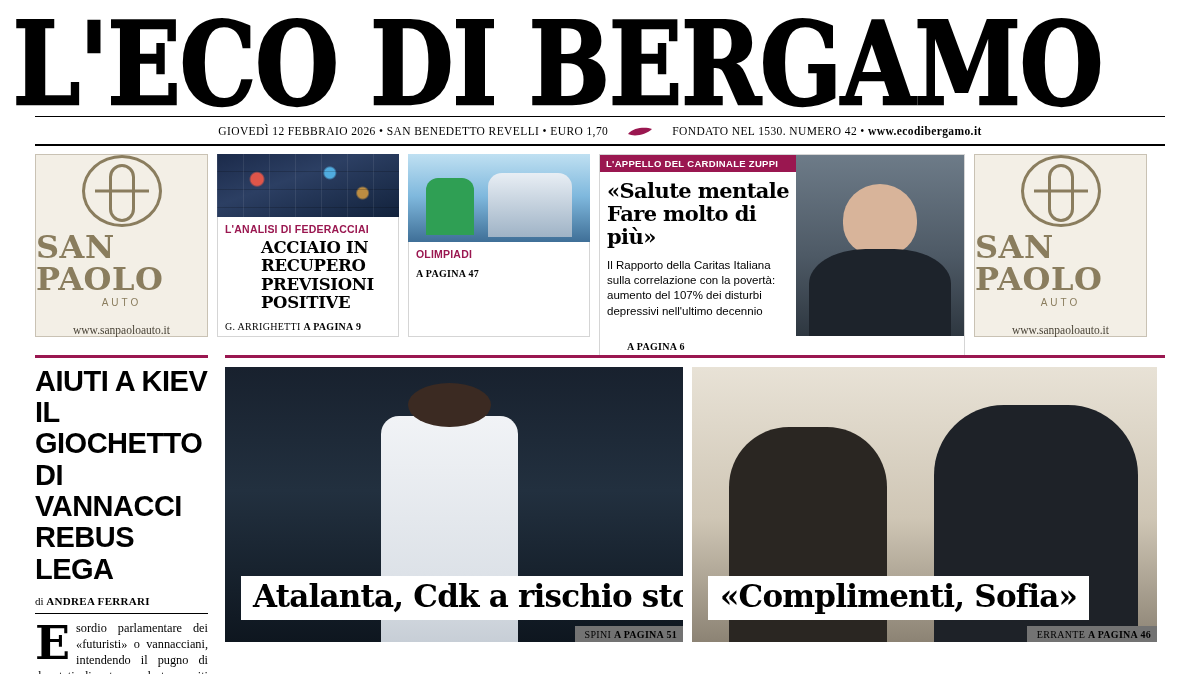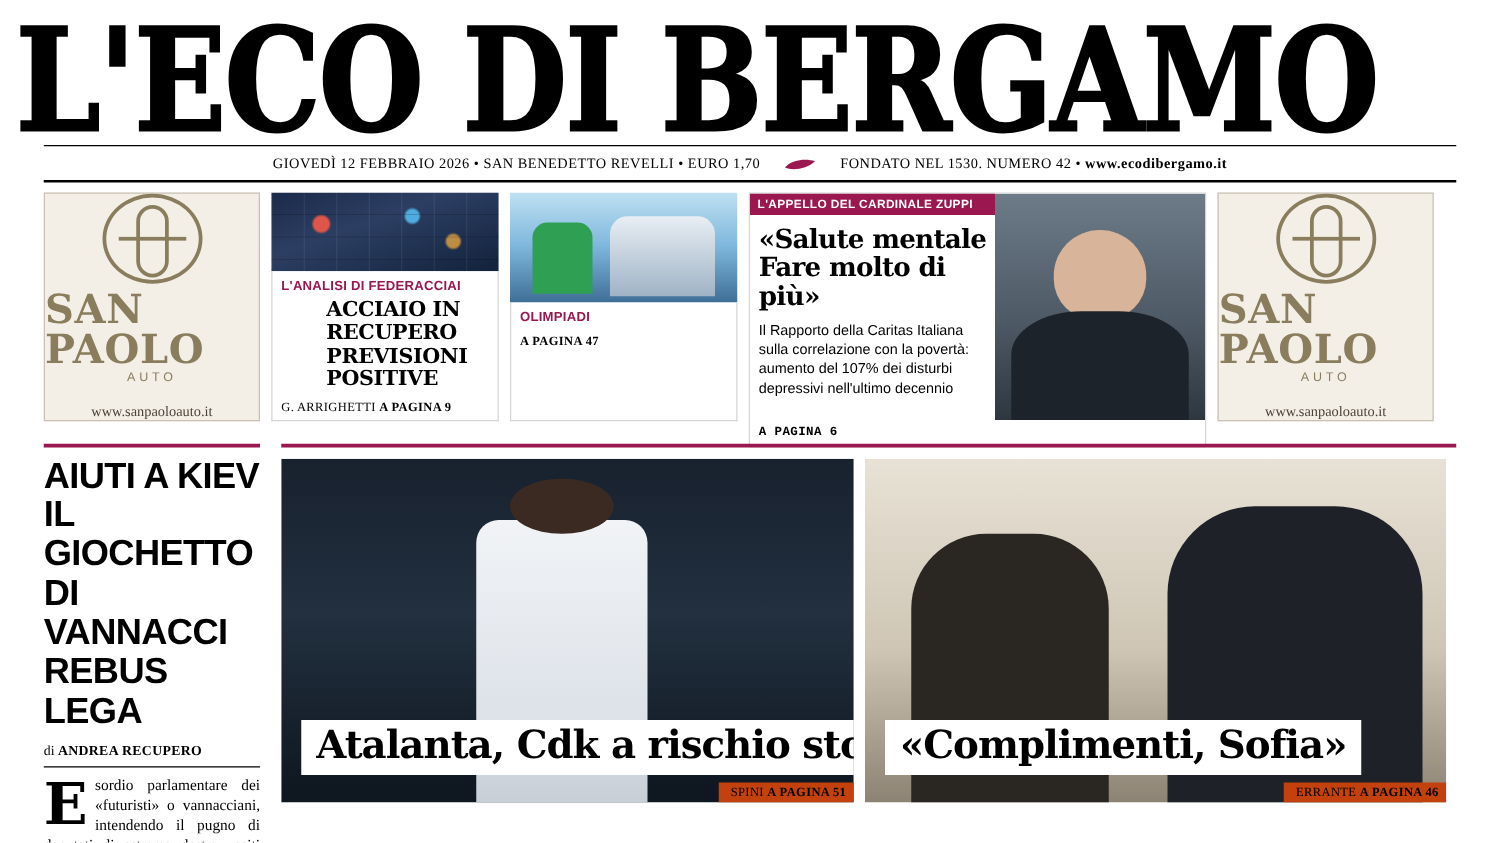--- a/index.html
+++ b/index.html
@@ -222,26 +222,27 @@
     letter-spacing: -0.6px;
     padding: 7px 7px 0 7px;
   }
   .cardinal-deck {
     font-family: "Liberation Sans", sans-serif;
     font-size: 11.5px;
     line-height: 1.32;
     padding: 10px 7px 0 7px;
   }
   .cardinal-foot {
-    font-family: Liberation Mono, monospace;
+    font-family: Liberation Serif, serif;
     font-size: 10px;
     letter-spacing: 0.3px;
     padding: 6px 7px 5px 7px;
     margin-top: auto;
     text-transform: uppercase;
+    margin-left: 20px;
   }
   .cardinal-photo {
     width: 168px;
     height: 181px;
     overflow: hidden;
     position: relative;
   }
 
   
   .lower {
@@ -318,21 +319,21 @@
     font-size: 31px;
     letter-spacing: -0.8px;
     padding: 4px 12px 6px 12px;
     line-height: 1.08;
     white-space: nowrap;
   }
   .overlay-foot {
     position: absolute;
     right: 0;
     bottom: 0;
-    background: #c2410c;
+    background: #737373;
     font-family: "Liberation Serif", serif;
     font-size: 10px;
     letter-spacing: 0.3px;
     padding: 3px 6px 2px 10px;
     text-transform: uppercase;
   }
   .overlay-foot b { font-weight: bold; }
 
   
   .ph { position:absolute; inset:0; }
@@ -467,21 +468,21 @@
       <div class="ad-sub">AUTO</div>
       <div class="ad-url">www.sanpaoloauto.it</div>
     </div>
   </div>
 
   <div class="lower">
 
     <div class="col-left">
       <div class="rule-left-top"></div>
       <div class="edit-title">AIUTI A KIEV IL GIOCHETTO DI VANNACCI REBUS LEGA</div>
-      <div class="edit-byline"><span>di </span><b>ANDREA RECUPERO</b></div>
+      <div class="edit-byline"><span>di </span><b>ANDREA FERRARI</b></div>
       <div class="edit-rule"></div>
       <div class="edit-body">
         <span class="dropcap">E</span><span>sordio parlamentare dei «futuristi» o vannacciani, intendendo il pugno di deputati di estrema destra usciti dalla Lega per aderire al nuovo partito fondato dall'ex generale Roberto Vannacci. Chiamandosi (fino a possibili</span>
       </div>
     </div>
 
     <div class="col-right">
       <div class="rule-right-top"></div>
       <div class="photo-row">
 

